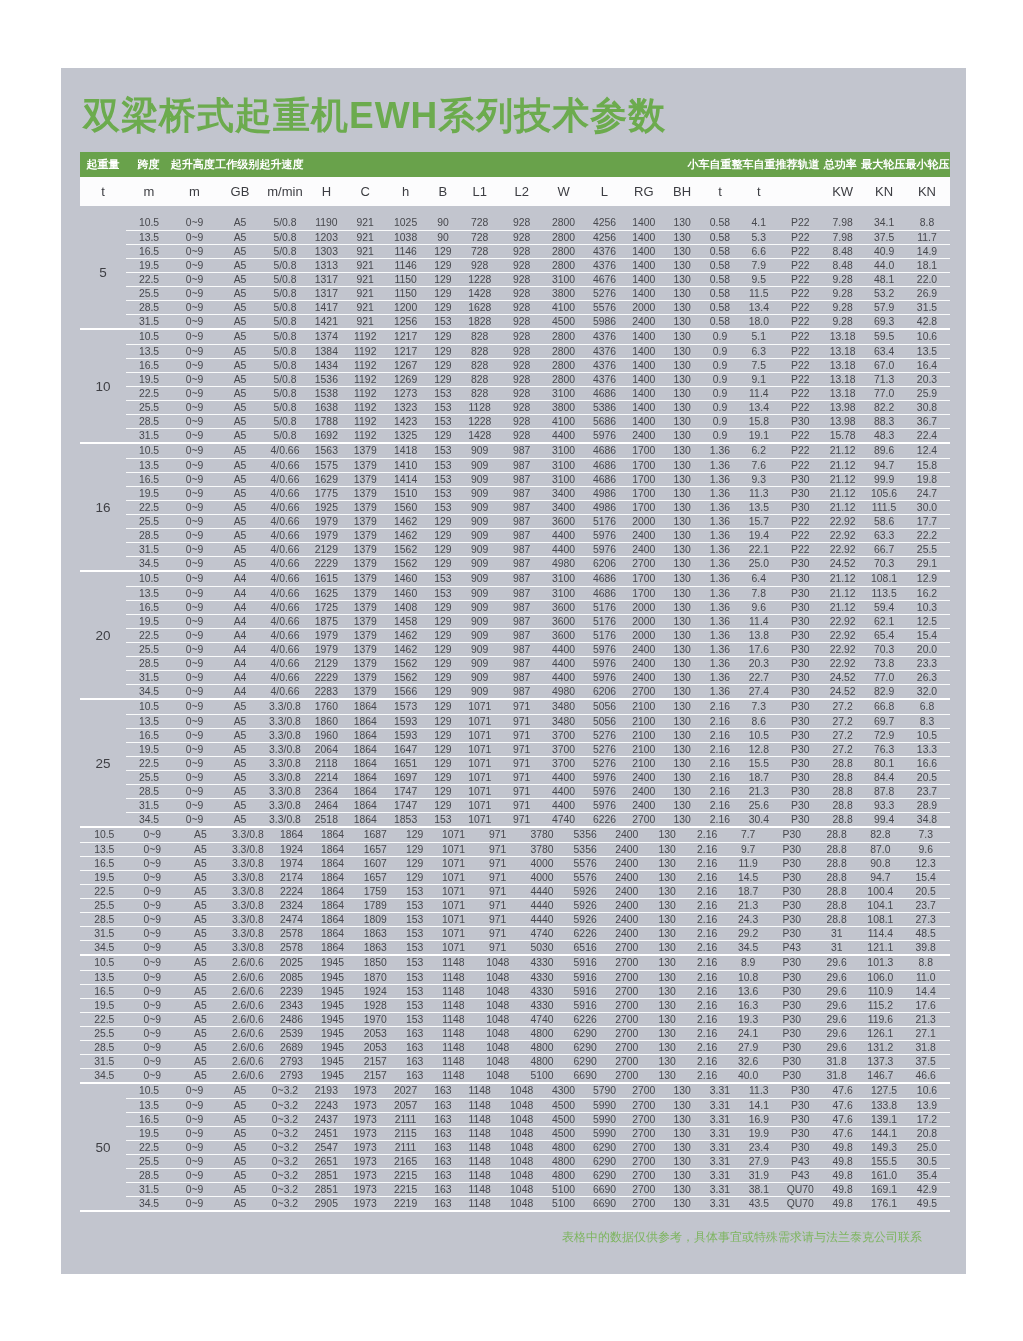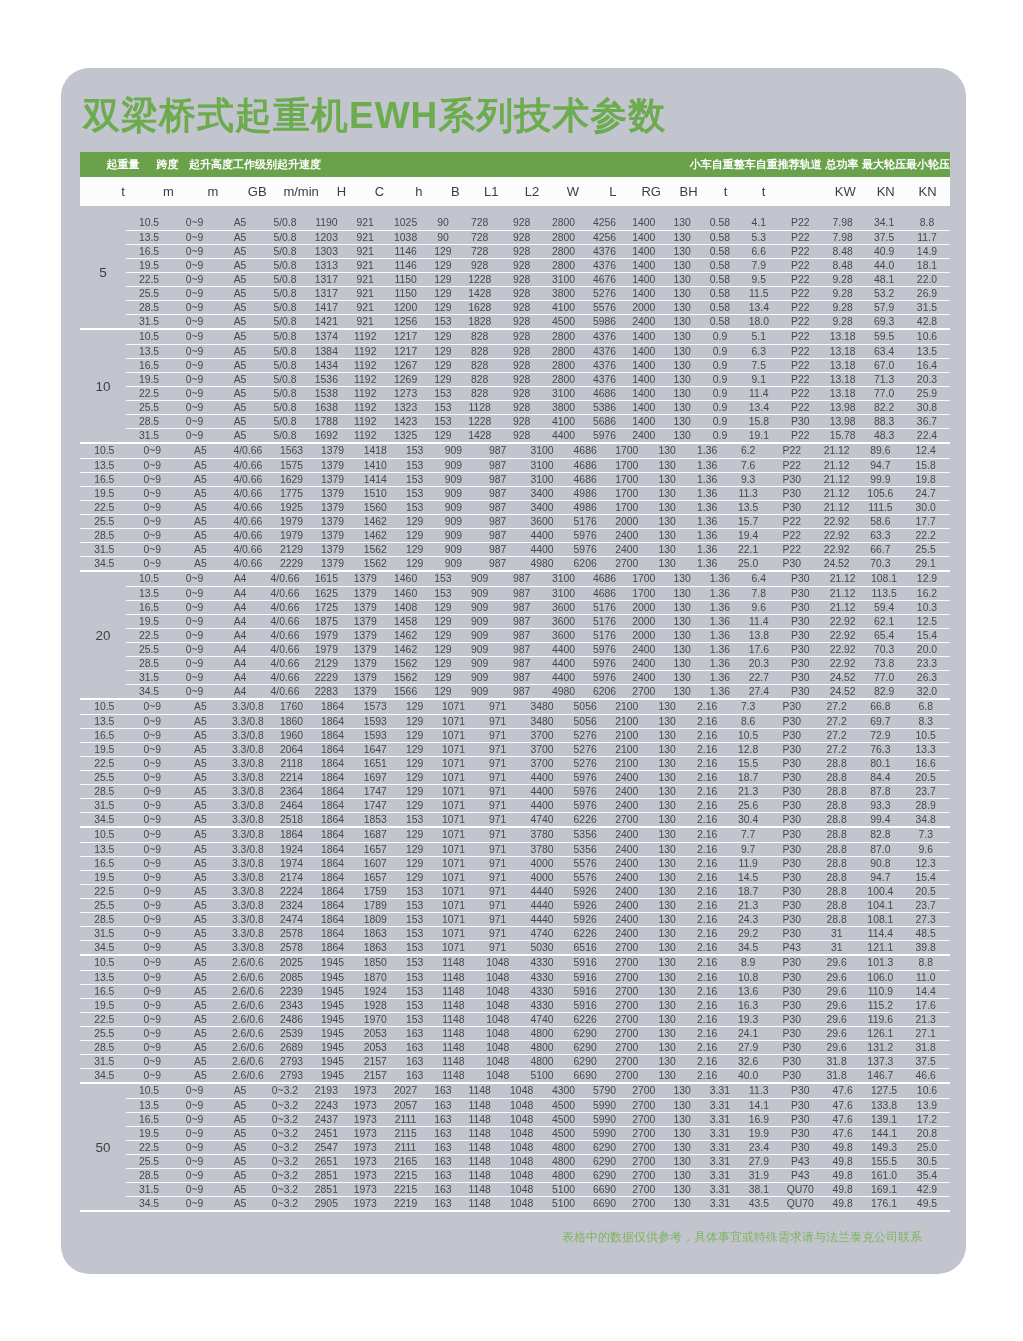--- a/index.html
+++ b/index.html
@@ -6,29 +6,29 @@
     --green:#69a24b;
     --panel:#c2c5ce;
     --capw:5.29%;
     --cols20:45fr 44fr 45fr 43fr 38fr 38fr 41fr 32fr 40fr 42fr 40fr 40fr 37fr 38fr 36fr 40fr 41fr 42fr 39fr 45fr;
   }
   html,body{margin:0;padding:0;}
   body{
     width:1023px;height:1341px;background:#ffffff;position:relative;overflow:hidden;
     font-family:"Liberation Sans","DejaVu Sans",sans-serif;
   }
-  .panel{position:absolute;left:61px;top:68px;width:905px;height:1206px;background:var(--panel);border-radius:28px;}
+  .panel{position:absolute;left:61px;top:68px;width:905px;height:1206px;background:var(--panel);}
   .title{
     margin:0;padding:26px 0 0 22px;
     font-size:37px;font-weight:700;color:#6cab4e;letter-spacing:1px;line-height:43px;
     white-space:nowrap;
   }
   .spec-table{margin:15px 16px 0 19px;}
   .hrow{display:flex;}
-  .cap-w{width:var(--capw);flex:0 0 auto;display:flex;align-items:center;justify-content:center;margin-left:20px;}
+  .cap-w{width:var(--capw);flex:0 0 auto;display:flex;align-items:center;justify-content:center;}
   .cols{display:grid;grid-template-columns:var(--cols20);flex:1;min-width:0;}
   .green-bar{background:var(--green);height:25px;}
   .green-bar .hc,.green-bar .cap-w{
     color:#fff;font-weight:700;font-size:11px;
     display:flex;align-items:center;justify-content:center;white-space:nowrap;
   }
   .unit-row{background:#fcfcfd;height:29px;}
   .unit-row .uc,.unit-row .cap-w{
     display:flex;align-items:center;justify-content:center;
     font-size:13px;color:#3c3d42;
@@ -468,20 +468,21 @@
               <div class="dc">0.9</div>
               <div class="dc">19.1</div>
               <div class="dc">P22</div>
               <div class="dc">15.78</div>
               <div class="dc">48.3</div>
               <div class="dc">22.4</div>
             </div>
           </div>
         </div>
         <div class="group">
+          <div class="cap-cell">16</div>
           <div class="rows">
             <div class="row cols">
               <div class="dc">10.5</div>
               <div class="dc">0~9</div>
               <div class="dc">A5</div>
               <div class="dc">4/0.66</div>
               <div class="dc">1563</div>
               <div class="dc">1379</div>
               <div class="dc">1418</div>
               <div class="dc">153</div>
@@ -873,20 +874,21 @@
               <div class="dc">1.36</div>
               <div class="dc">27.4</div>
               <div class="dc">P30</div>
               <div class="dc">24.52</div>
               <div class="dc">82.9</div>
               <div class="dc">32.0</div>
             </div>
           </div>
         </div>
         <div class="group">
+          <div class="cap-cell">25</div>
           <div class="rows">
             <div class="row cols">
               <div class="dc">10.5</div>
               <div class="dc">0~9</div>
               <div class="dc">A5</div>
               <div class="dc">3.3/0.8</div>
               <div class="dc">1760</div>
               <div class="dc">1864</div>
               <div class="dc">1573</div>
               <div class="dc">129</div>

